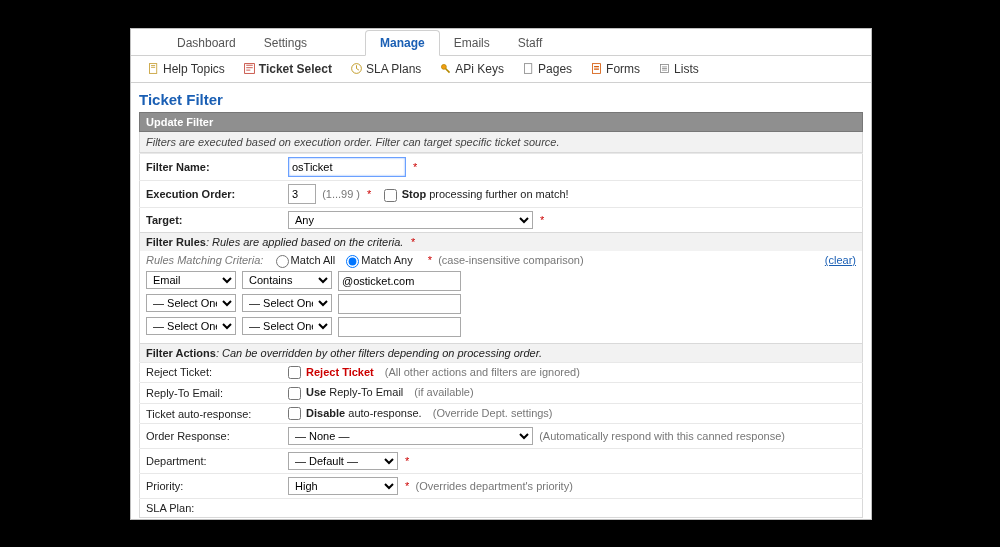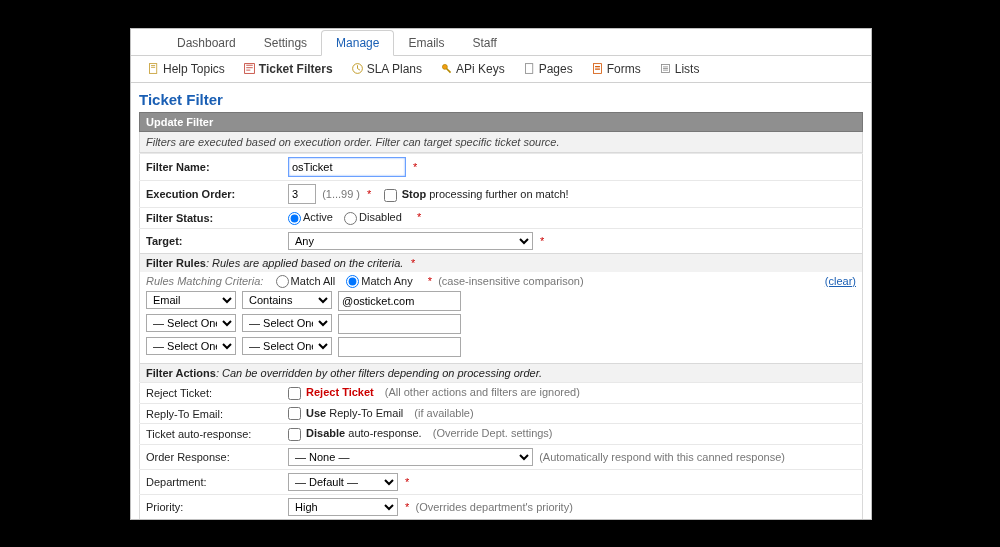--- a/index.html
+++ b/index.html
@@ -1,21 +1,21 @@
 <!DOCTYPE html>
 <html><head>
 <meta charset="utf-8">
 <style>
   html,body{margin:0;padding:0;background:#000;font-family:Arial,Helvetica,sans-serif;font-size:12px;color:#222;}
   .stage{width:1000px;height:547px;margin:0 auto;background:#000;position:relative;}
   .app{position:absolute;left:130px;top:28px;width:740px;height:490px;background:#fff;border:1px solid #bfbfbf;overflow:hidden;}
   
   .tabs{display:flex;align-items:flex-end;padding:0 32px;border-bottom:1px solid #d0d0d0;height:26px;background:#fff;}
   .tab{padding:5px 14px 5px;color:#555;font-size:12px;}
-  .tab.active{border:1px solid #d0d0d0;border-bottom:1px solid #fff;border-radius:4px 4px 0 0;color:#1a5fb4;font-weight:normal;background:#fff;margin-bottom:-1px;}
+  .tab.active{border:1px solid #d0d0d0;border-bottom:1px solid #fff;border-radius:4px 4px 0 0;color:#1a5fb4;font-weight:bold;background:#fff;margin-bottom:-1px;margin-left:44px;}
   
   .subnav{display:flex;align-items:center;padding:4px 10px;border-bottom:1px solid #d0d0d0;background:#fff;gap:6px;flex-wrap:wrap;}
   .subnav .item{display:flex;align-items:flex-start;gap:3px;padding:2px 6px;color:#333;}
   .subnav .item.current{font-weight:bold;}
   .ico{width:13px;height:13px;display:inline-block;}
   .ico svg{width:13px;height:13px;display:block;}
   
   .content{padding:6px 8px 12px;}
   h2{margin:2px 0 4px;font-size:15px;color:#1a5fb4;font-weight:bold;}
   .bar{background:#8f8f8f;color:#fff;font-weight:bold;font-size:11px;padding:3px 6px;border:1px solid #777;}
@@ -64,21 +64,21 @@
           </span>
     <span>Help Topics</span>
   </div>
   <div class="item current">
     <span class="ico">
             <svg viewBox="0 0 16 16">
               <rect x="2" y="2" width="12" height="12" fill="#fff" stroke="#c0392b"></rect>
               <path d="M4 4 h8 M4 7 h8 M4 10 h5" stroke="#c0392b"></path>
             </svg>
           </span>
-    <span>Ticket Filters</span>
+    <span>Ticket Select</span>
   </div>
   <div class="item">
     <span class="ico">
             <svg viewBox="0 0 16 16">
               <circle cx="8" cy="8" r="6" fill="#fff" stroke="#b58900"></circle>
               <path d="M8 4 v4 l3 2" stroke="#b58900" fill="none"></path>
             </svg>
           </span>
     <span>SLA Plans</span>
   </div>
@@ -137,28 +137,20 @@
     <tr>
       <td class="label">Execution Order:</td>
       <td>
         <input type="text" class="num" value="3" style="">
         &nbsp;<span class="muted">(1...99 )</span>
         <span class="req">*</span>
         &nbsp;&nbsp;
         <label class="chk">
           <input type="checkbox" style=""> <b>Stop</b> <span>processing further on match!</span>
         </label>
-      </td>
-    </tr>
-    <tr>
-      <td class="label">Filter Status:</td>
-      <td>
-        <label class="radio"><input type="radio" name="st" checked="" style=""><span>Active</span></label>
-        <label class="radio"><input type="radio" name="st" style=""><span>Disabled</span></label>
-        <span class="req">*</span>
       </td>
     </tr>
     <tr>
       <td class="label">Target:</td>
       <td>
         <select class="long"><option>Any</option></select>
         <span class="req">*</span>
       </td>
     </tr>
 

